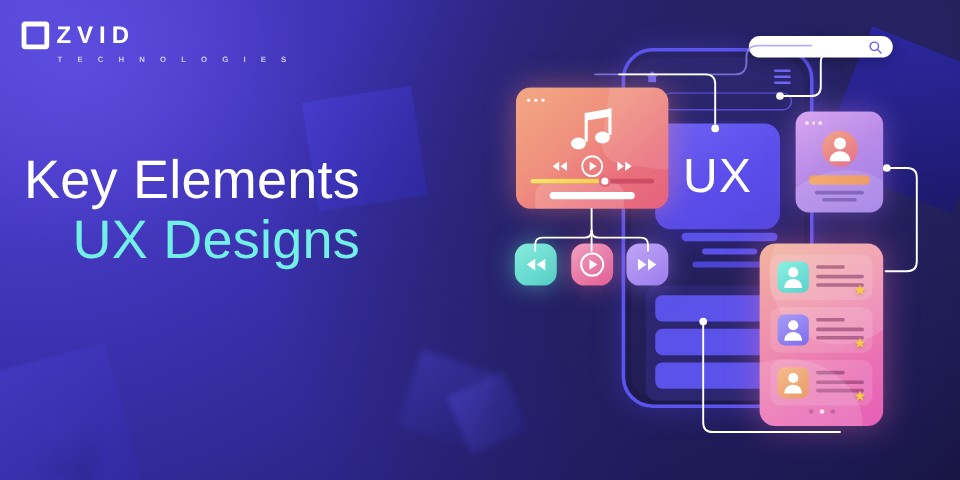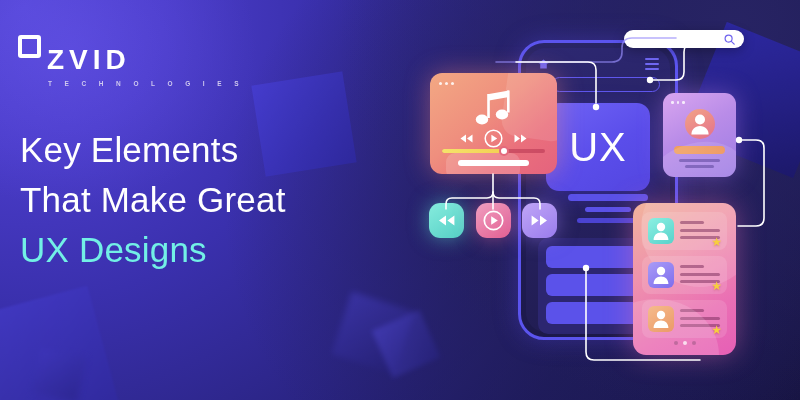--- a/index.html
+++ b/index.html
@@ -35,26 +35,26 @@
   .bgsq-6{left:36px;top:352px;width:46px;height:46px;
     background:linear-gradient(135deg,#443cc8 0%,#211c70 100%);
     transform:rotate(12deg);opacity:.35;filter:blur(3.5px);}
   .glow-left{position:absolute;left:-120px;top:-110px;width:380px;height:320px;
     background:radial-gradient(ellipse at center, rgba(120,100,255,.30) 0%, rgba(120,100,255,0) 70%);}
 
   
   .logo{position:absolute;left:18px;top:18px;}
   .logo-row{display:flex;align-items:center;}
   .logo-o{width:23px;height:23px;border:4px solid #fff;border-radius:3px;box-sizing:border-box;}
-  .logo-word{margin-left:6px;color:#fff;font-size:28px;font-weight:700;letter-spacing:5px;line-height:1;margin-top:28px;}
+  .logo-word{margin-left:6px;color:#fff;font-size:20px;font-weight:700;letter-spacing:5px;line-height:1;}
   .logo-sub{color:#cfc9ef;font-size:6.5px;letter-spacing:5.4px;margin-top:6px;margin-left:30px;font-weight:600;}
 
   
   .headline{position:absolute;left:20px;top:125px;}
-  .hl-line{color:#ffffff;font-size:35px;font-weight:400;line-height:50px;letter-spacing:.2px;white-space:nowrap;}
+  .hl-line{color:#ffffff;font-size:45px;font-weight:400;line-height:50px;letter-spacing:.2px;white-space:nowrap;text-align:right;}
   .hl-accent{color:#72f0e6;font-weight:400;}
 
   
   .stage{position:absolute;left:400px;top:0;width:400px;height:400px;}
 
   
   .phone{position:absolute;left:118px;top:40px;width:160px;height:300px;
     border:3px solid #5b54ee;border-radius:26px;box-sizing:border-box;
     background:linear-gradient(160deg,#2a2668 0%,#211d55 45%,#1b1847 100%);
     box-shadow:0 0 24px rgba(90,75,230,.35);}
@@ -173,21 +173,20 @@
   <div class="logo">
     <div class="logo-row">
       <span class="logo-o"></span>
       <span class="logo-word">ZVID</span>
     </div>
     <div class="logo-sub">T E C H N O L O G I E S</div>
   </div>
 
   <div class="headline">
     <div class="hl-line">Key Elements</div>
-    <div class="hl-line">That Make Great</div>
     <div class="hl-line hl-accent">UX Designs</div>
   </div>
 
   <div class="stage">
 
     <div class="phone"></div>
     <div class="phone-screen"></div>
 
     <svg class="ph-home" viewBox="0 0 12 11">
       <path d="M6 0.5 L11.5 5 H9.6 V10.5 H2.4 V5 H0.5 Z" fill="#6f67f2"></path>

